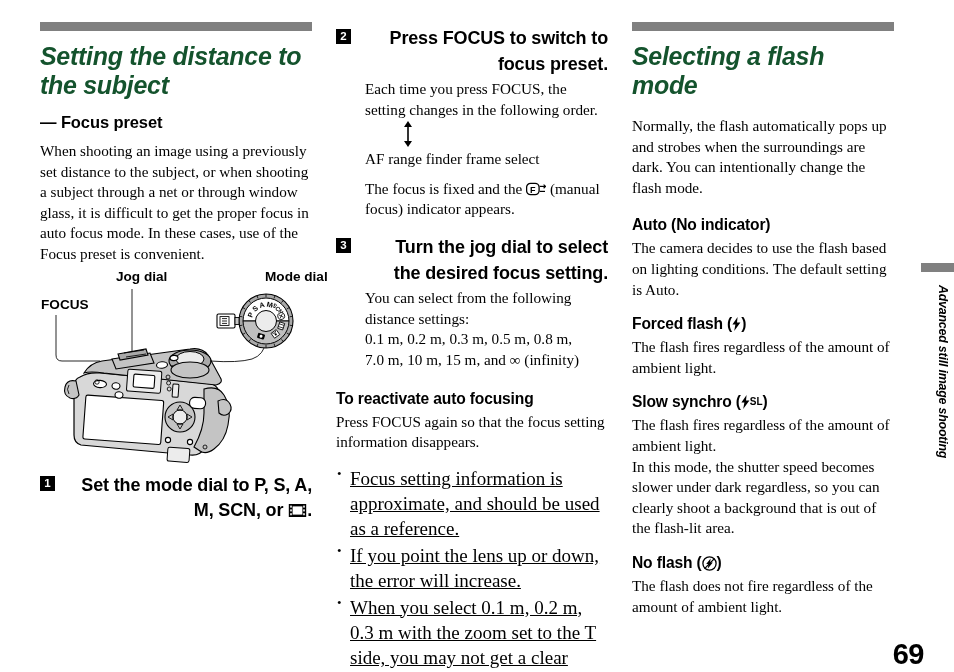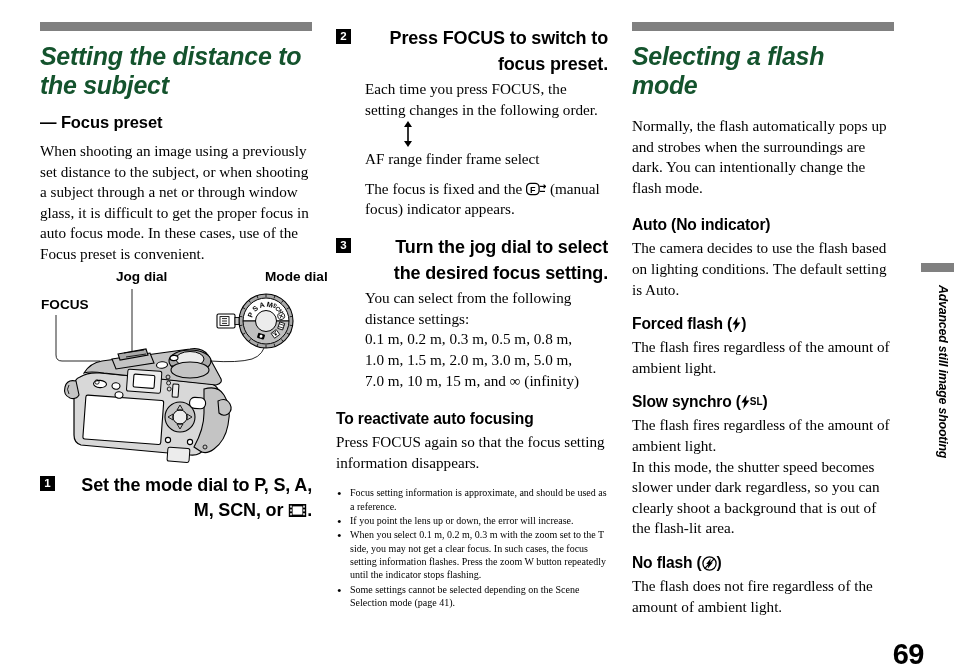--- a/index.html
+++ b/index.html
@@ -101,23 +101,24 @@
     margin-top: 15px;
     letter-spacing: -0.15px;
   }
   .sub-head.first { margin-top: 18px; }
 
   
   .notes { margin-top: 13px; }
   .note {
     position: relative;
     padding-left: 14px;
-    font-size: 10px;
+    font-size: 19px;
     line-height: 1.335;
     margin-bottom: 1px;
+    text-decoration: underline;
   }
   .note::before {
     content: "\2022";
     position: absolute;
     left: 1px;
     top: -1px;
     font-size: 13px;
   }
 
   
@@ -416,21 +417,20 @@
         </div>
       </div>
     </div>
 
     <div class="step" style="margin-top:15px">
       <div class="step-num">3</div>
       <div class="step-head">Turn the jog dial to select the desired focus setting.</div>
       <div class="step-body">
         <div>You can select from the following distance settings:</div>
         <div>0.1 m, 0.2 m, 0.3 m, 0.5 m, 0.8 m,</div>
-        <div>1.0 m, 1.5 m, 2.0 m, 3.0 m, 5.0 m,</div>
         <div>7.0 m, 10 m, 15 m, and ∞ (infinity)</div>
       </div>
     </div>
 
     <div class="sub-head" style="margin-top:19px">To reactivate auto focusing</div>
     <div class="body-text tight">Press FOCUS again so that the focus setting information disappears.</div>
 
     <div class="notes">
       <div class="note">Focus setting information is approximate, and should be used as a reference.</div>
       <div class="note">If you point the lens up or down, the error will increase.</div>

